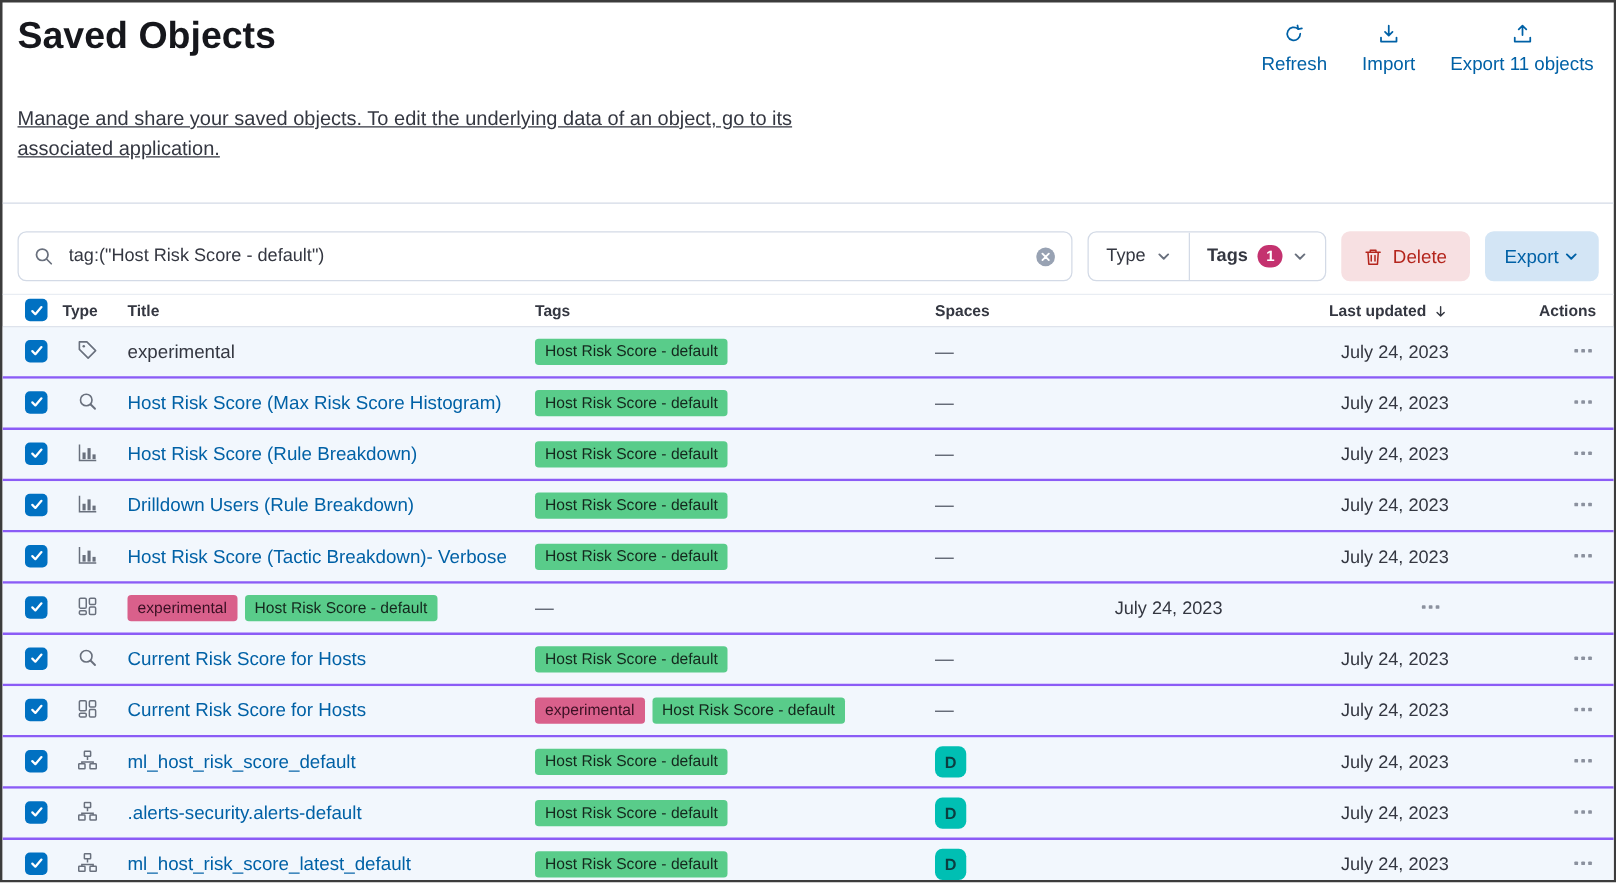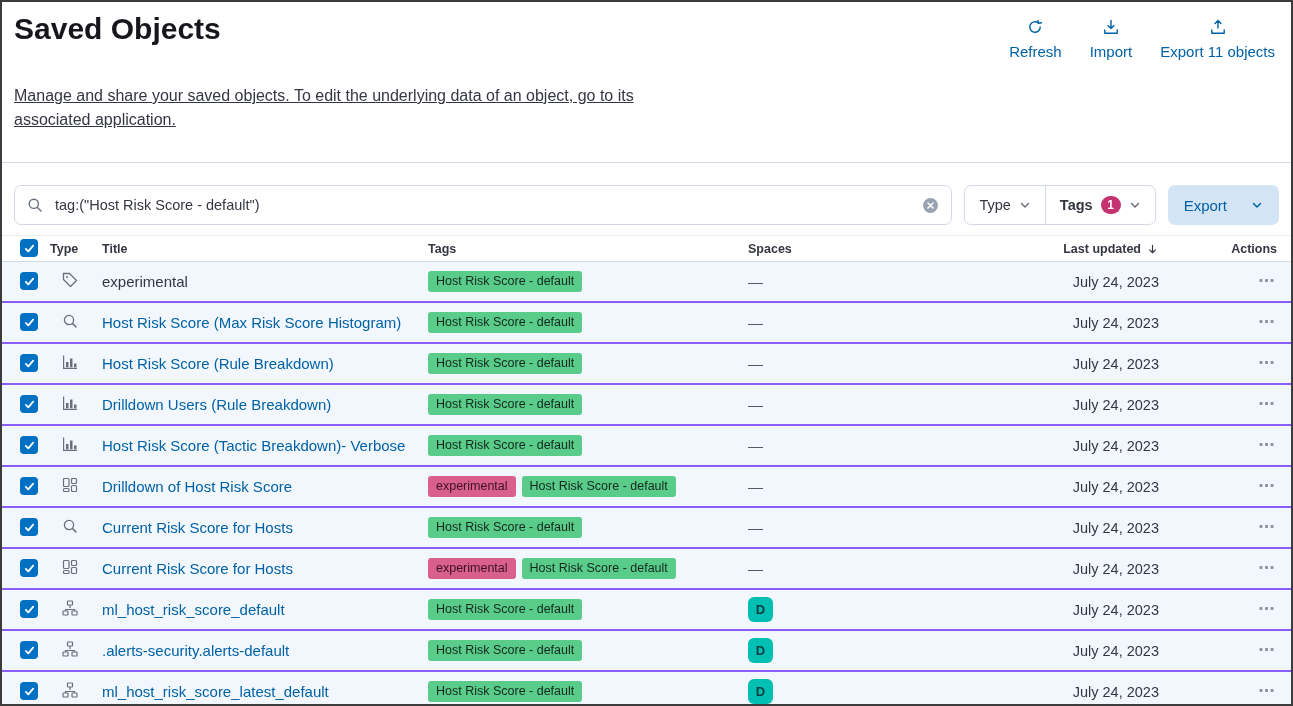--- a/index.html
+++ b/index.html
@@ -53,21 +53,21 @@
   .btn-delete {
     height:40px; padding:0 18px; border:none; border-radius:7px;
     background:var(--delete-bg,#f7e0e2); color:var(--delete-text,#b4251d);
     font-size:15px; font-weight:500; font-family:inherit;
     display:flex; align-items:center; gap:8px; cursor:pointer;
   }
   .btn-export {
     height:40px; padding:0 16px; border:none; border-radius:7px;
     background:var(--export-bg,#d3e5f5); color:var(--export-text,#0061a6);
     font-size:15px; font-weight:500; font-family:inherit;
-    display:flex; align-items:center; gap:24px; cursor:pointer;
+    display:flex; align-items:center; gap:4px; cursor:pointer;
   }
   .chev { display:flex; align-items:center; }
 
   
   .table { margin-top:10px; }
   .grid-row {
     display:grid;
     grid-template-columns:38px 52px 326px 320px 230px 181px 1fr;
     align-items:center; padding:0 10px;
   }
@@ -173,20 +173,29 @@
         <span class="bold">Tags</span>
         <span class="count-badge">1</span>
         <span class="chev">
           <svg viewBox="0 0 12 12" width="12" height="12" fill="none" stroke="#69707d" stroke-width="1.5" stroke-linecap="round" stroke-linejoin="round">
               <path d="M2.5 4.5L6 8l3.5-3.5"></path>
             </svg>
         </span>
       </button>
     </div>
 
+    <button class="btn-delete">
+      <span class="chev">
+        <svg viewBox="0 0 16 16" width="15" height="15" fill="none" stroke="currentColor" stroke-width="1.3" stroke-linecap="round" stroke-linejoin="round">
+            <path d="M2 4h12M5.6 4V2.4h4.8V4M3.6 4l.7 10.2h7.4L12.4 4"></path>
+            <path d="M6.4 6.8v4.8M9.6 6.8v4.8"></path>
+          </svg>
+      </span>
+      <span>Delete</span>
+    </button>
 
     <button class="btn-export">
       <span>Export</span>
       <span class="chev">
         <svg viewBox="0 0 12 12" width="12" height="12" fill="none" stroke="currentColor" stroke-width="1.5" stroke-linecap="round" stroke-linejoin="round">
             <path d="M2.5 4.5L6 8l3.5-3.5"></path>
           </svg>
       </span>
     </button>
   </div>
@@ -402,23 +411,20 @@
     <div class="cell">
       <span class="type-icon">
               <svg viewBox="0 0 16 16" width="16" height="16" fill="none" stroke="#69707d" stroke-width="1.2">
                 <rect x="1.5" y="1.5" width="5.5" height="8" rx="1"></rect>
                 <rect x="9.5" y="1.5" width="5" height="5" rx="1"></rect>
                 <rect x="1.5" y="11.5" width="5.5" height="3" rx="1"></rect>
                 <rect x="9.5" y="8.5" width="5" height="6" rx="1"></rect>
               </svg>
             </span>
     </div>
-    <div class="cell">
-      <a class="row-title link">Drilldown of Host Risk Score</a>
-    </div>
     <div class="cell c-tags"><span class="tag-badge" style="background: rgb(217, 96, 139); color: rgb(59, 16, 36);">experimental</span><span class="tag-badge" style="background: rgb(89, 204, 138); color: rgb(20, 40, 29);">Host Risk Score - default</span></div>
     <div class="cell c-spaces"><span class="dash">—</span></div>
     <div class="cell c-updated">July 24, 2023</div>
     <div class="cell c-actions">
       <button class="actions-btn">
         <span>
           <svg viewBox="0 0 16 16" width="17" height="17" fill="#8b919e">
                   <rect x="1.4" y="6.7" width="2.8" height="2.8" rx="0.7"></rect>
                   <rect x="6.6" y="6.7" width="2.8" height="2.8" rx="0.7"></rect>
                   <rect x="11.8" y="6.7" width="2.8" height="2.8" rx="0.7"></rect>

